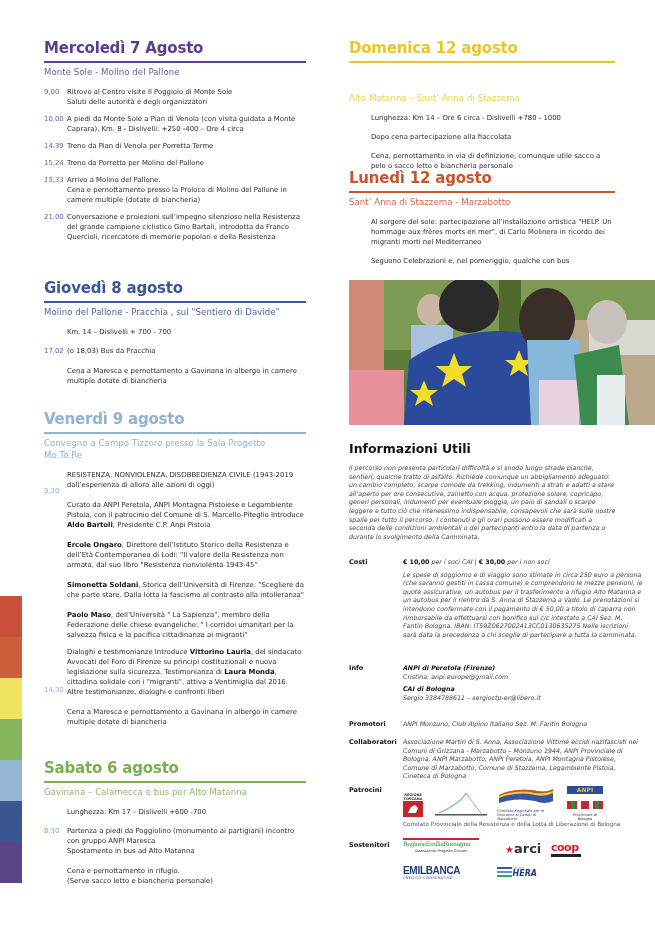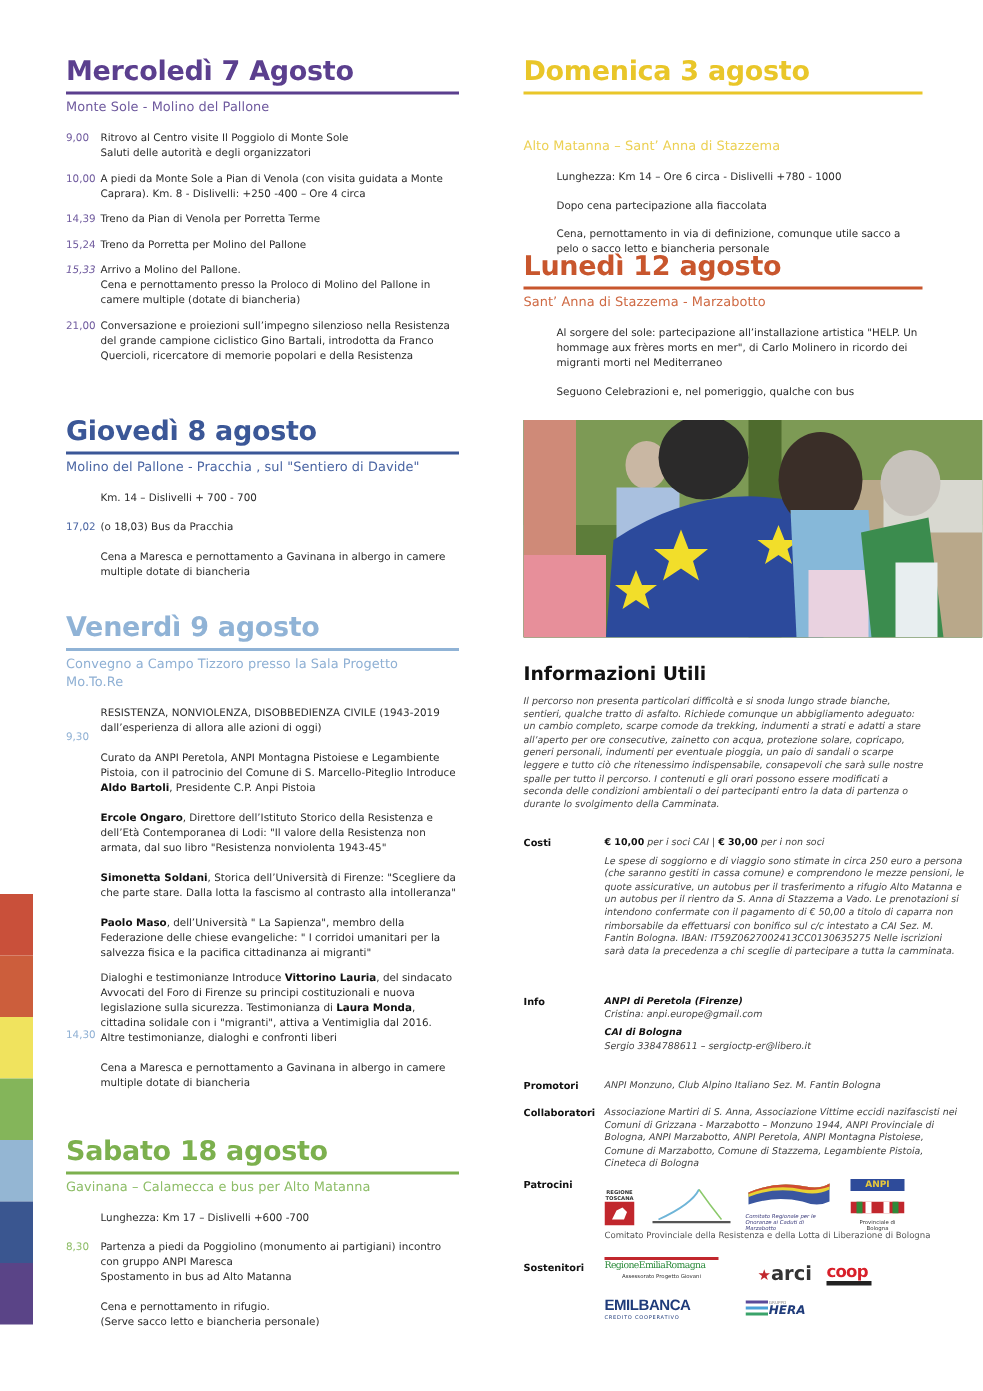--- a/index.html
+++ b/index.html
@@ -4,21 +4,21 @@
 <style>
   * { box-sizing: border-box; margin: 0; padding: 0; }
   html, body { width: 655px; height: 927px; background: #ffffff; overflow: hidden; }
   body { position: relative; font-family: "DejaVu Sans", sans-serif; color: #333; }
 
   .col { position: absolute; top: 0; }
   .col-left { left: 44px; width: 262px; }
   .col-right { left: 349px; width: 266px; }
 
   .day { position: absolute; left: 0; width: 100%; }
-  .day-title { font-family: "DejaVu Sans", sans-serif; font-weight: bold; font-size: 18px; letter-spacing: -0.2px; line-height: 16px; }
+  .day-title { font-family: "DejaVu Sans", sans-serif; font-weight: bold; font-size: 15px; letter-spacing: -0.2px; line-height: 16px; }
   .day-rule { height: 1.5px; margin-top: 5px; }
   .day-sub { font-size: 8.6px; line-height: 12px; margin-top: 3px; letter-spacing: 0.05px; }
 
   .entry { position: relative; font-size: 6.9px; line-height: 10px; color: #2b2b2b; margin-top: 7px; padding-left: 0; }
   .entry .time { position: absolute; left: 0; top: 0; width: 20px; font-size: 6.9px; }
   .entry .body { margin-left: 23px; }
   .entry .body p + p { margin-top: 10px; }
   .entry b { font-weight: bold; color: #111; }
 
   .rentry { font-size: 6.9px; line-height: 10px; color: #2b2b2b; margin-top: 9px; margin-left: 22px; }
@@ -136,21 +136,21 @@
     </div>
     <div class="entry" style="margin-top:10px">
       <span class="time" style="color: rgb(143, 176, 212);"></span>
       <div class="body rich">
           <p>Cena a Maresca e pernottamento a Gavinana in albergo in camere multiple dotate di biancheria</p>
         </div>
     </div>
   </section>
 
   <section class="day" style="top:760px">
-    <h2 class="day-title" style="color: rgb(124, 176, 78);">Sabato 18 agosto</h2>
+    <h2 class="day-title" style="color: rgb(124, 176, 78);">Sabato 6 agosto</h2>
     <div class="day-rule" style="background: rgb(124, 176, 78);"></div>
     <div class="day-sub" style="color: rgb(141, 189, 103);">Gavinana – Calamecca e bus per Alto Matanna</div>
     <div class="entry" style="margin-top:9px">
       <span class="time" style="color: rgb(141, 189, 103);"></span>
       <div class="body">Lunghezza: Km 17 – Dislivelli +600 -700</div>
     </div>
     <div class="entry" style="margin-top:9px">
       <span class="time" style="color: rgb(141, 189, 103);">8,30</span>
       <div class="body">
           <div>Partenza a piedi da Poggiolino (monumento ai partigiani) incontro con gruppo ANPI Maresca</div>
@@ -162,21 +162,21 @@
       <div class="body">
           <div>Cena e pernottamento in rifugio.</div>
           <div>(Serve sacco letto e biancheria personale)</div>
         </div>
     </div>
   </section>
 </div>
 
 <div class="col col-right">
   <section class="day" style="top:40px">
-    <h2 class="day-title" style="color: rgb(233, 198, 41);">Domenica 3 agosto</h2>
+    <h2 class="day-title" style="color: rgb(233, 198, 41);">Domenica 12 agosto</h2>
     <div class="day-rule" style="background: rgb(233, 198, 41);"></div>
     <div class="day-sub" style="color: rgb(236, 209, 84); margin-top: 29px;">Alto Matanna – Sant’ Anna di Stazzema</div>
     <div class="rentry">Lunghezza: Km 14 – Ore 6 circa - Dislivelli +780 - 1000</div>
     <div class="rentry">Dopo cena partecipazione alla fiaccolata</div>
     <div class="rentry">Cena, pernottamento in via di definizione, comunque utile sacco a pelo o sacco letto e biancheria personale</div>
   </section>
 
   <section class="day" style="top:170px">
     <h2 class="day-title" style="color: rgb(200, 86, 45);">Lunedì 12 agosto</h2>
     <div class="day-rule" style="background: rgb(200, 86, 45);"></div>

